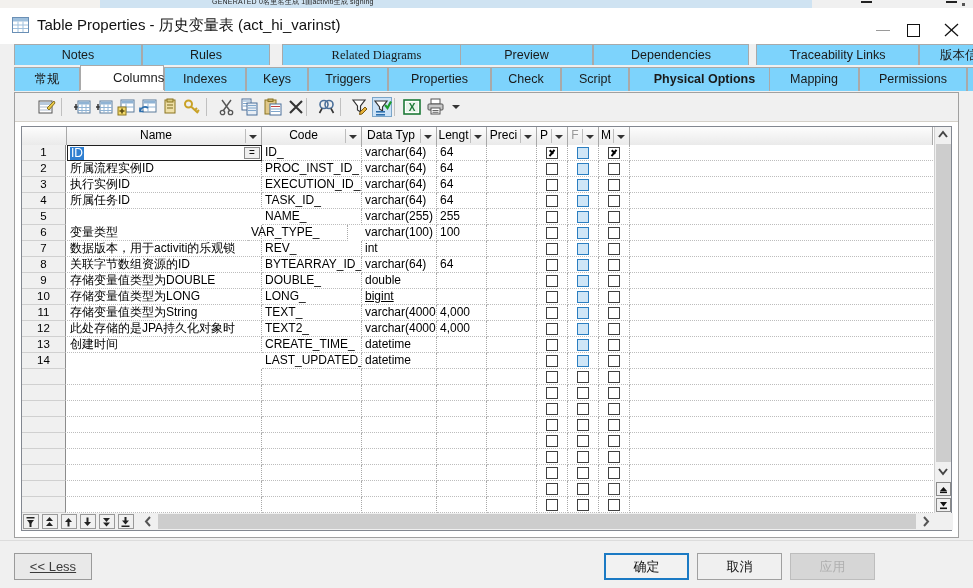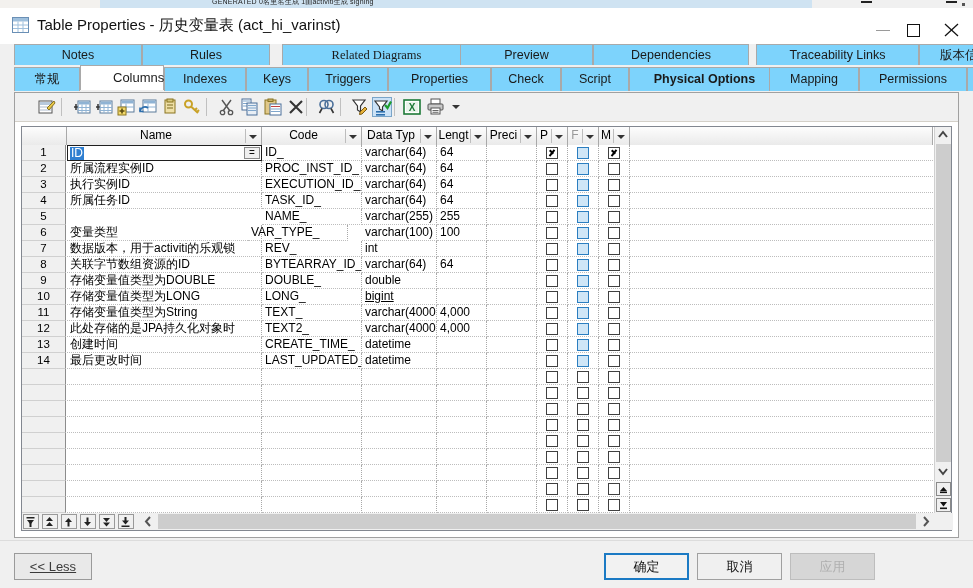--- a/index.html
+++ b/index.html
@@ -595,21 +595,20 @@
             <div class="chkcell" style="left: 546px; width: 31px;">
               <span class="cb blue"></span>
             </div>
             <div class="chkcell" style="left: 577px; width: 31px;">
               <span class="cb"></span>
             </div>
             <div class="cell" style="left: 608px; width: 303px; border-right: none;"></div>
           </div>
           <div class="row" style="top: 208px;">
             <div class="rn">14</div>
-            <div class="cell" style="left: 45px; width: 195px;">最后更改时间</div>
             <div class="cell" style="left: 240px; width: 100px;">LAST_UPDATED_</div>
             <div class="cell" style="left: 340px; width: 75px;">datetime</div>
             <div class="cell" style="left: 415px; width: 50px;"></div>
             <div class="cell" style="left: 465px; width: 50px;"></div>
             <div class="chkcell" style="left: 515px; width: 31px;">
               <span class="cb"></span>
             </div>
             <div class="chkcell" style="left: 546px; width: 31px;">
               <span class="cb blue"></span>
             </div>

